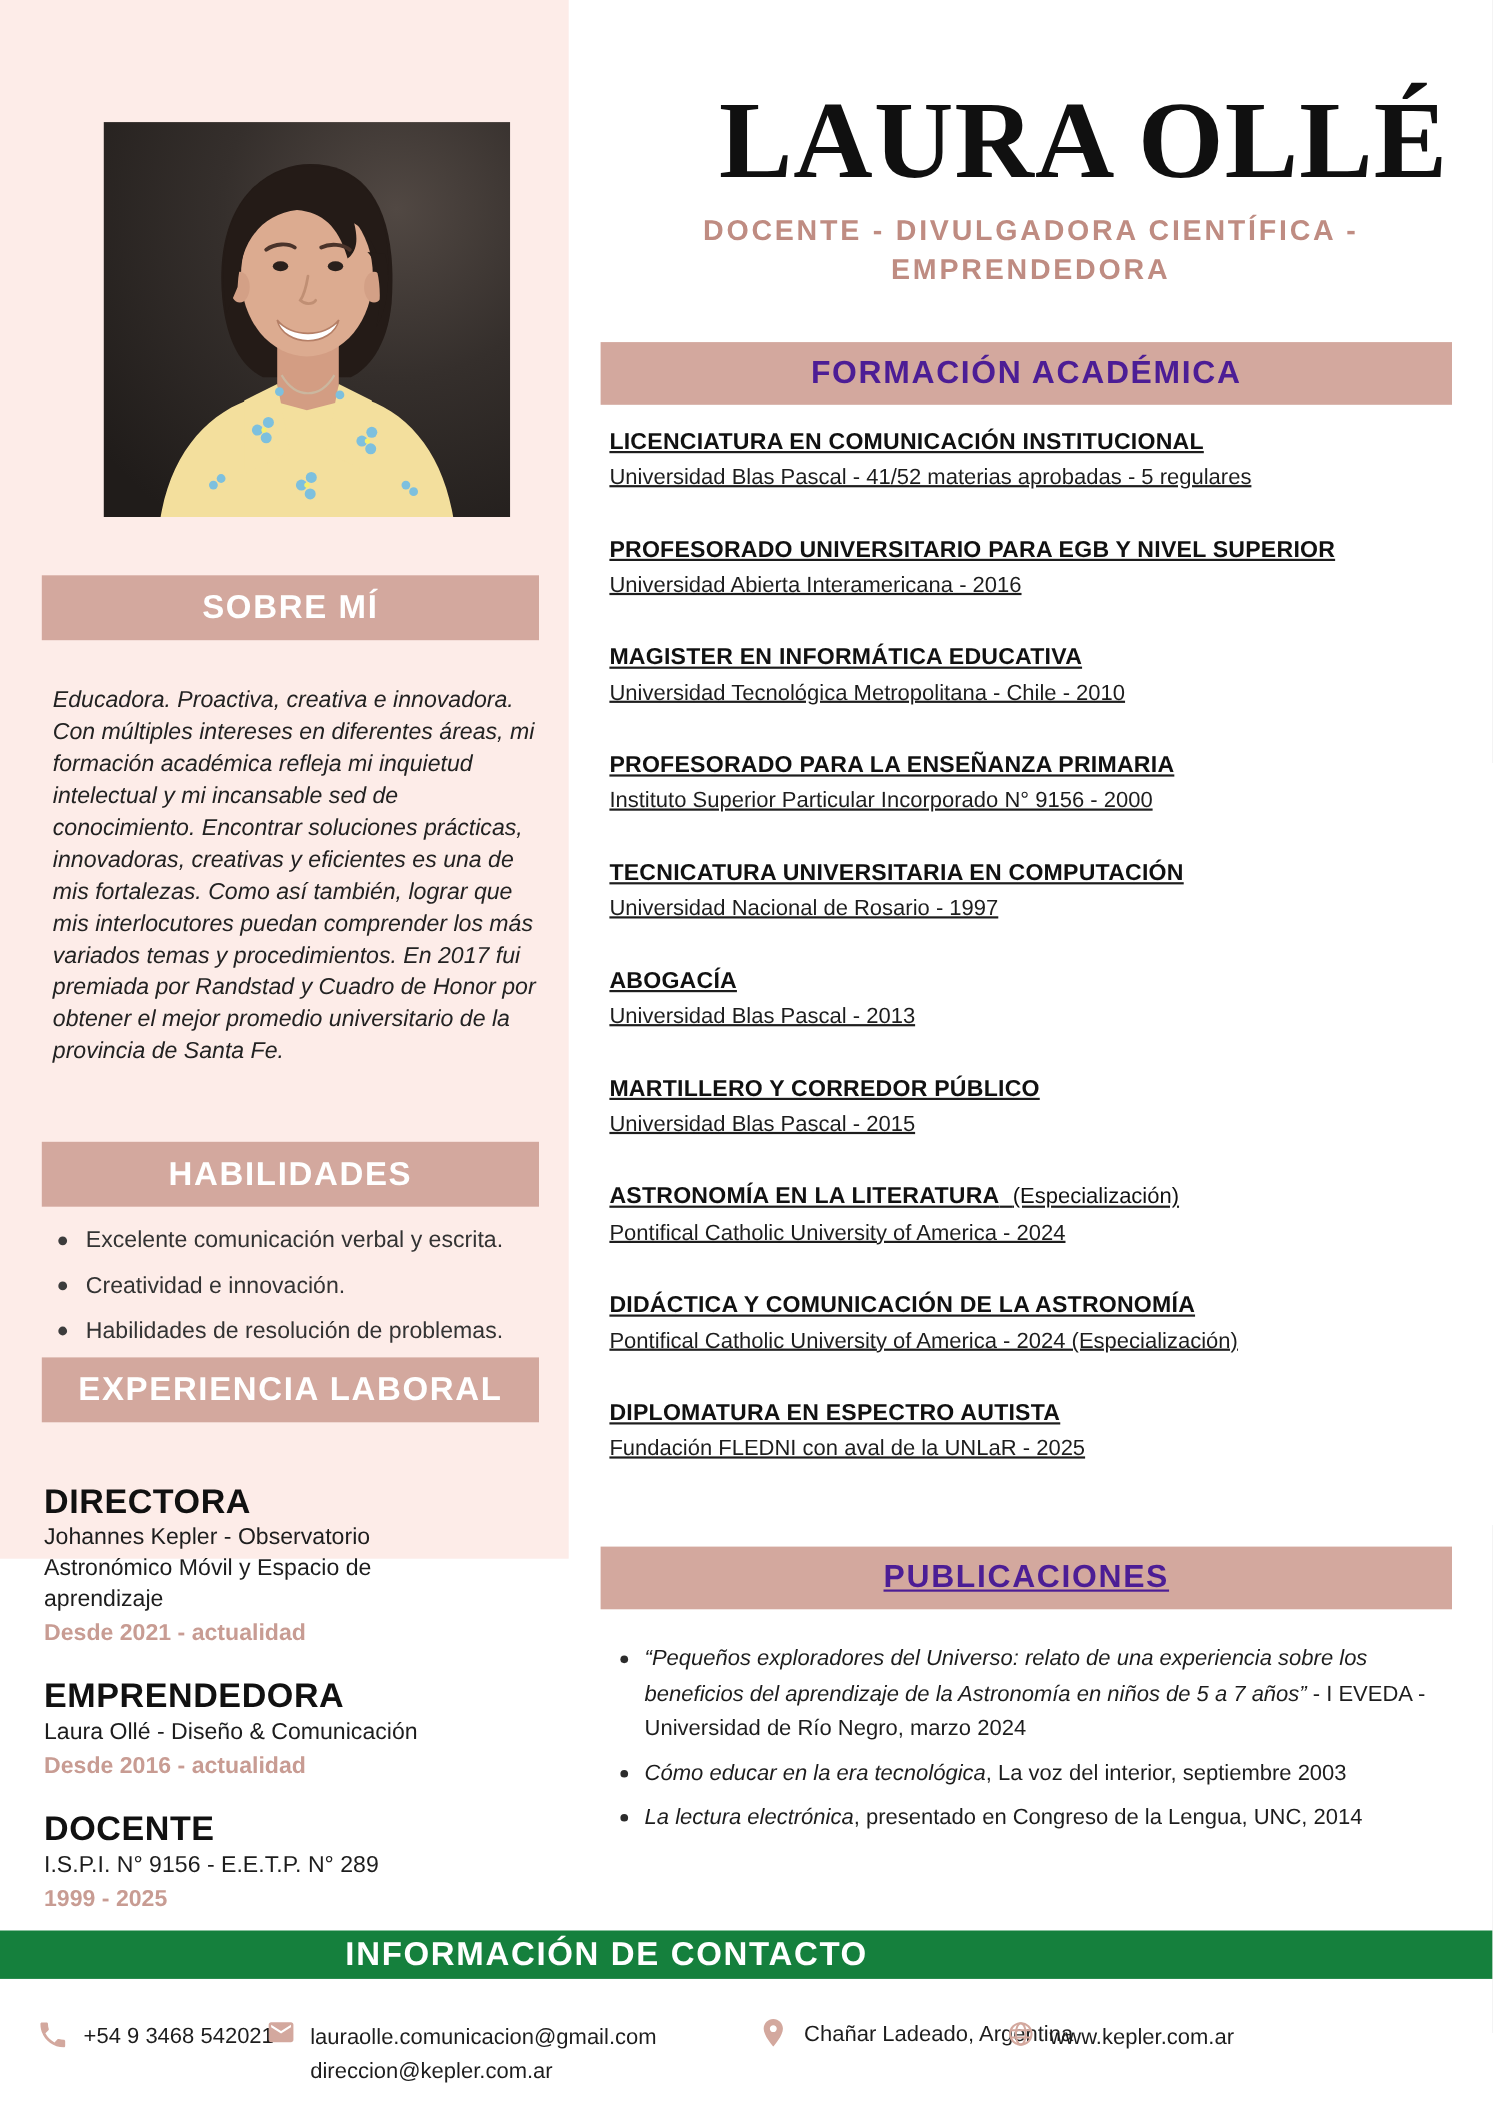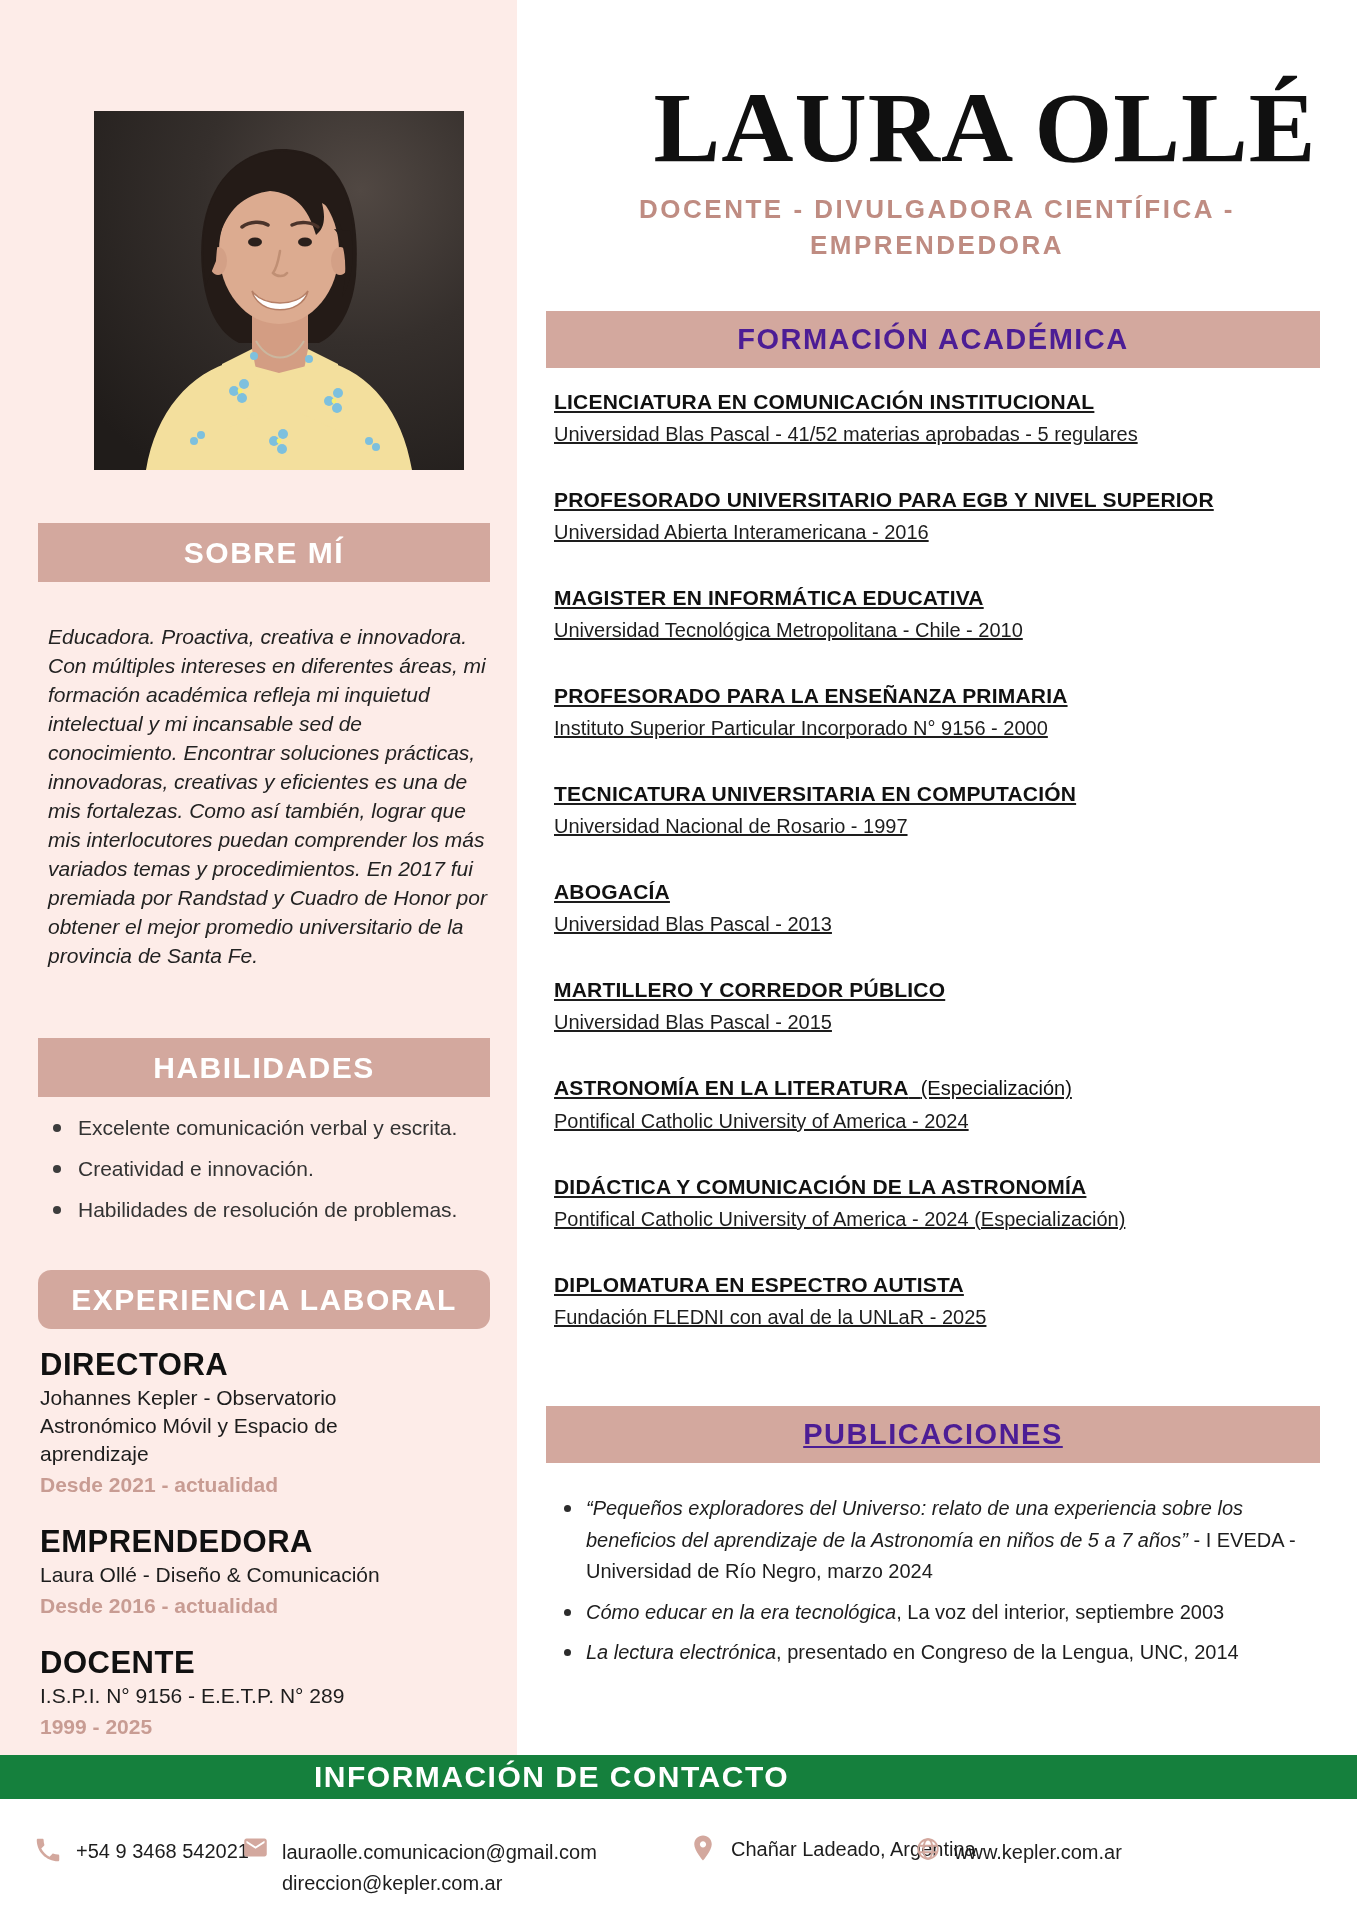--- a/index.html
+++ b/index.html
@@ -2,30 +2,30 @@
 <html><head>
 <meta charset="utf-8">
 <style>
   html,body { margin:0; padding:0; background:#e8e8e8; }
   .page {
     position:relative; width:1357px; height:1920px; margin:0 auto;
     background:#ffffff; overflow:hidden;
     font-family:"Liberation Sans", sans-serif; color:#1d1d1d;
   }
   
-  .sidebar { position:absolute; left:0; top:0; width:517px; height:1755px; background:#fdece8; }
+  .sidebar { position:absolute; left:0; top:0; width:517px; height:1417px; background:#fdece8; }
   .photo { position:absolute; left:94px; top:111px; width:370px; height:359px; overflow:hidden; }
   .side-banner {
     position:absolute; left:38px; width:452px; height:59px; background:#d3a89e;
     color:#ffffff; font-weight:bold; font-size:30px; letter-spacing:1.5px;
     display:flex; align-items:center; justify-content:center;
   }
   .banner-about { top:523px; }
   .banner-skills { top:1038px; }
-  .banner-exp { top:1270px;border-radius:13px; }
+  .banner-exp { top:1234px; }
   .about-text {
     position:absolute; left:48px; top:601px; width:442px;
     font-style:italic; font-size:21px; line-height:29px; color:#222222;
   }
   .skills { position:absolute; left:44px; top:1116px; width:450px; margin:0; padding:0; }
   .skills li {
     list-style:none; position:relative; padding-left:34px;
     font-size:21px; line-height:24px; color:#333333; margin-bottom:17px;
   }
   .skills li::before {

